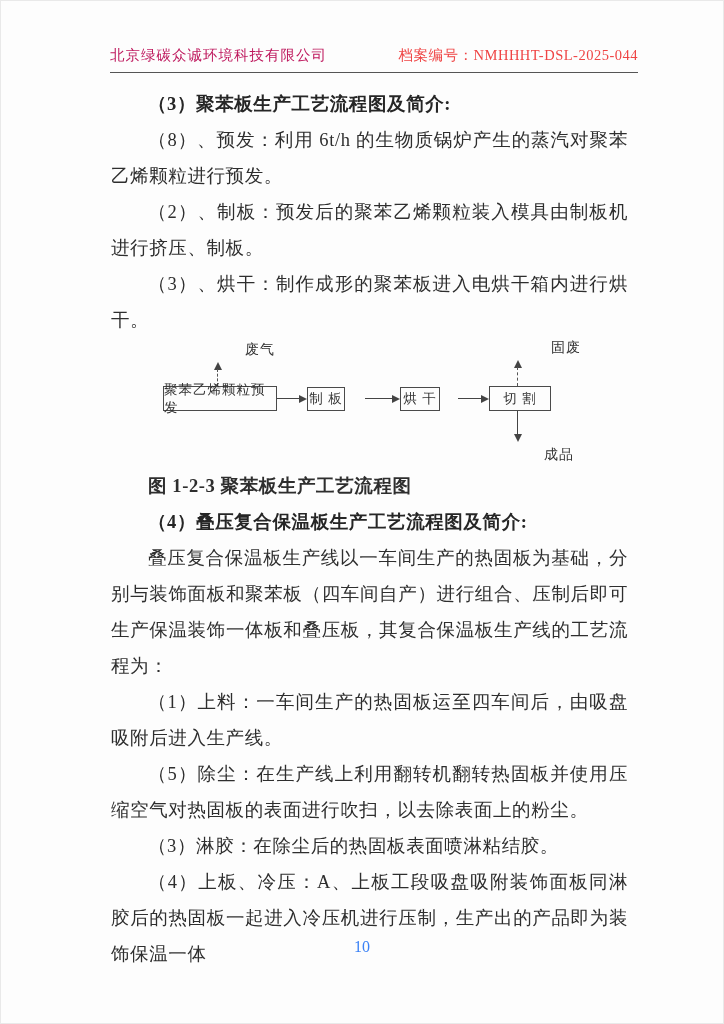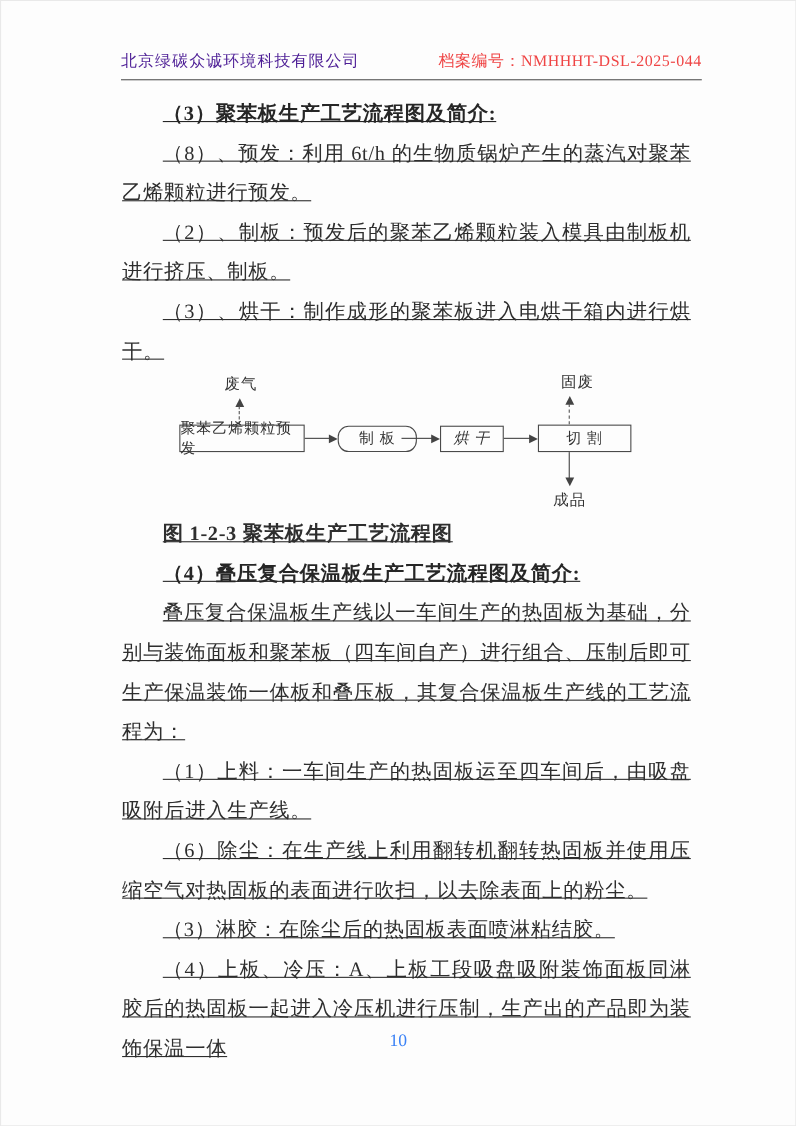--- a/index.html
+++ b/index.html
@@ -17,36 +17,35 @@
     color:#2e2e2e;
   }
   
   .hdr {
     position:absolute; left:110px; top:46px; width:528px;
     display:flex; justify-content:space-between; align-items:baseline;
     font-size:14.5px; letter-spacing:1px;
     padding-bottom:7px;
     border-bottom:1.5px solid #555;
   }
-  .hdr-left { color:#4c1d95; }
+  .hdr-left { color:#be185d; }
   .hdr-right { color:#ef4444; letter-spacing:0.5px; }
   
   .content {
     position:absolute; left:111px; top:86px; width:517px;
   }
   .content p {
     margin:0;
     font-size:18.5px;
     line-height:36px;
     text-indent:2em;
     text-align:justify;
     word-break:break-all;
     letter-spacing:0.6px;
     color:#2e2e2e;
-    text-decoration:underline;
   }
   .content p.h { font-weight:bold; color:#262626; }
   .caption {
     margin:0;
     font-size:18.5px; line-height:36px;
     font-weight:bold; text-align:center;
     color:#262626; letter-spacing:0.5px;
   }
   
   .fc {
@@ -58,21 +57,21 @@
     position:absolute;
     border:1px solid #4a4a4a;
     background:#fdfdfd;
     display:flex; align-items:center; justify-content:center;
     font-size:13.5px; color:#333; letter-spacing:1px;
     box-sizing:border-box;
   }
   .fc-lbl {
     position:absolute;
     font-size:14px; color:#333; letter-spacing:1px;
-    width:44px; text-align:center;
+    width:44px; text-align:center;margin-left:41px;
   }
   .hline { position:absolute; height:0; border-top:1.5px solid #444; }
   .arr-r {
     position:absolute; width:0; height:0;
     border-top:4px solid transparent; border-bottom:4px solid transparent;
     border-left:8px solid #444;
   }
   .vdash { position:absolute; width:0; border-left:1.5px dashed #555; }
   .vsolid { position:absolute; width:0; border-left:1.5px solid #444; }
   .arr-u {
@@ -112,42 +111,42 @@
 
       <div class="fc-lbl" style="left:86px; top:3px;">废气</div>
       <div class="arr-u" style="left:103px; top:24px;"></div>
       <div class="vdash" style="left:106px; top:31px; height:17px;"></div>
 
       <div class="fc-lbl" style="left:385px; top:1px;text-align:right;">固废</div>
       <div class="arr-u" style="left:403px; top:22px;"></div>
       <div class="vdash" style="left:406px; top:29px; height:19px;"></div>
 
       <div class="fc-box" style="left:52px; top:48px; width:114px; height:25px;">聚苯乙烯颗粒预发</div>
-      <div class="fc-box" style="left:196px; top:49px; width:72px; height:24px;border-radius:10px;">制 板</div>
-      <div class="fc-box" style="left:289px; top:49px; width:58px; height:24px;font-style:italic;">烘 干</div>
-      <div class="fc-box" style="left:378px; top:48px; width:85px; height:25px;">切 割</div>
+      <div class="fc-box" style="left:196px; top:49px; width:38px; height:24px;">制 板</div>
+      <div class="fc-box" style="left:289px; top:49px; width:40px; height:24px;">烘 干</div>
+      <div class="fc-box" style="left:378px; top:48px; width:62px; height:25px;">切 割</div>
 
       <div class="hline" style="left:166px; top:60px; width:23px;"></div>
       <div class="arr-r" style="left:188px; top:57px;"></div>
       <div class="hline" style="left:254px; top:60px; width:28px;"></div>
       <div class="arr-r" style="left:281px; top:57px;"></div>
       <div class="hline" style="left:347px; top:60px; width:24px;"></div>
       <div class="arr-r" style="left:370px; top:57px;"></div>
 
       <div class="vsolid" style="left:406px; top:73px; height:24px;"></div>
       <div class="arr-d" style="left:403px; top:96px;"></div>
       <div class="fc-lbl" style="left:385px; top:108px;">成品</div>
     </div>
 
     <p class="caption">图 1-2-3 聚苯板生产工艺流程图</p>
 
     <p class="h">（4）叠压复合保温板生产工艺流程图及简介:</p>
     <p>叠压复合保温板生产线以一车间生产的热固板为基础，分别与装饰面板和聚苯板（四车间自产）进行组合、压制后即可生产保温装饰一体板和叠压板，其复合保温板生产线的工艺流程为：</p>
     <p>（1）上料：一车间生产的热固板运至四车间后，由吸盘吸附后进入生产线。</p>
-    <p>（6）除尘：在生产线上利用翻转机翻转热固板并使用压缩空气对热固板的表面进行吹扫，以去除表面上的粉尘。</p>
+    <p>（5）除尘：在生产线上利用翻转机翻转热固板并使用压缩空气对热固板的表面进行吹扫，以去除表面上的粉尘。</p>
     <p>（3）淋胶：在除尘后的热固板表面喷淋粘结胶。</p>
     <p>（4）上板、冷压：A、上板工段吸盘吸附装饰面板同淋胶后的热固板一起进入冷压机进行压制，生产出的产品即为装饰保温一体</p>
 
   </div>
 
   <div class="pageno">10</div>
 
 </div>
 
 </body></html>

